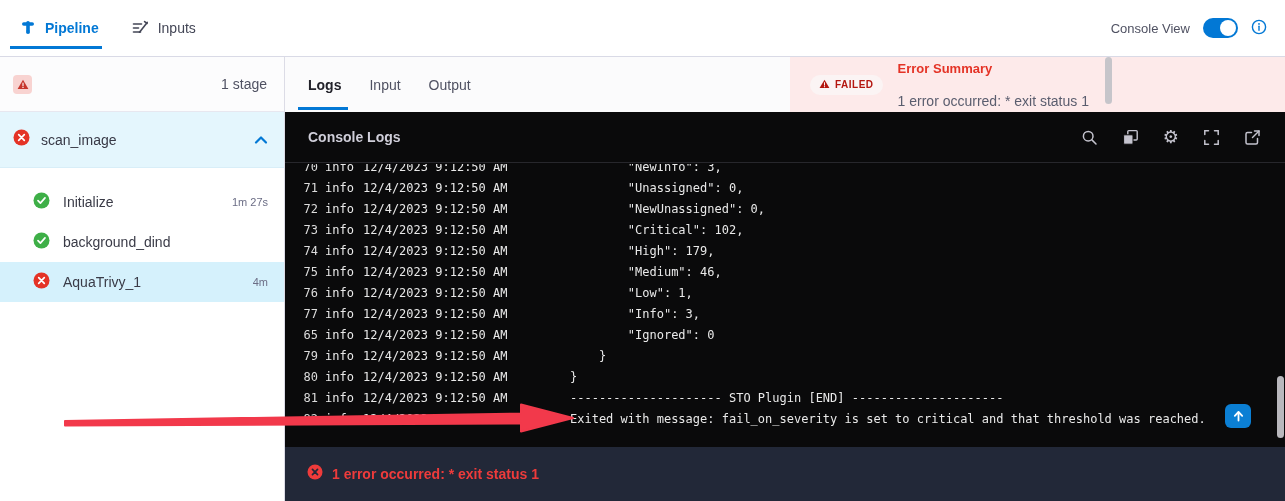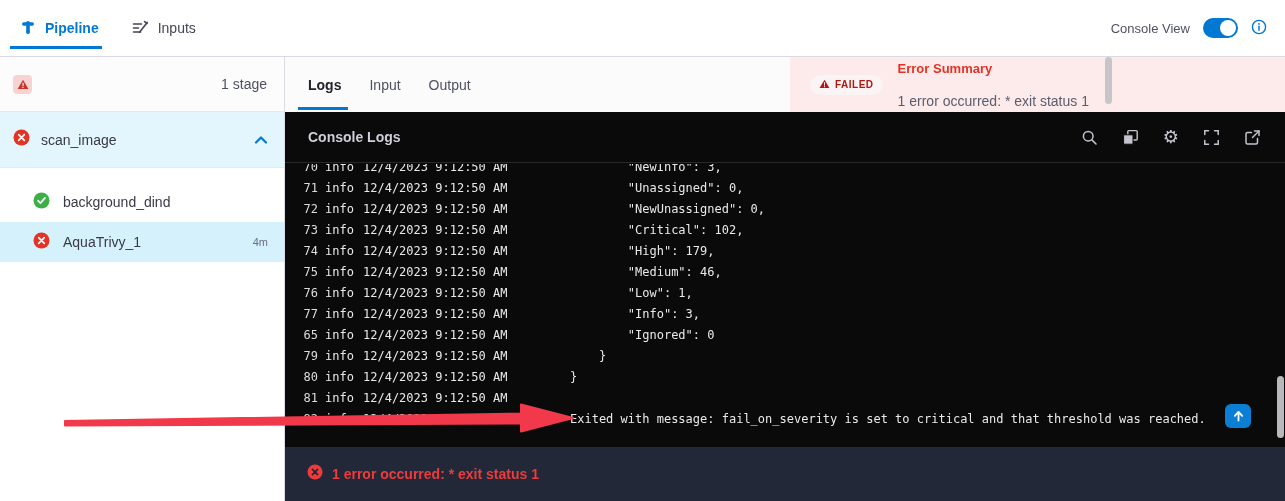--- a/index.html
+++ b/index.html
@@ -157,20 +157,28 @@
             <path d="M2 7.5 7 2.5l5 5" stroke="#0278d5" stroke-width="2.2" stroke-linecap="round" stroke-linejoin="round"></path>
           </svg>
       </span>
     </div>
     <div class="steps" id="step-list">
         <div class="step">
           <span><svg width="17" height="17" viewBox="0 0 17 17">
               <circle cx="8.5" cy="8.5" r="8" fill="#3eaf47"></circle>
               <path d="M5 8.7l2.4 2.4 4.6-5.2" fill="none" stroke="#fff" stroke-width="1.7" stroke-linecap="round" stroke-linejoin="round"></path>
             </svg></span>
+          <span>Initialize</span>
+          <span class="dur">1m 27s</span>
+        </div>
+        <div class="step">
+          <span><svg width="17" height="17" viewBox="0 0 17 17">
+              <circle cx="8.5" cy="8.5" r="8" fill="#3eaf47"></circle>
+              <path d="M5 8.7l2.4 2.4 4.6-5.2" fill="none" stroke="#fff" stroke-width="1.7" stroke-linecap="round" stroke-linejoin="round"></path>
+            </svg></span>
           <span>background_dind</span>
           <span class="dur"></span>
         </div>
         <div class="step selected">
           <span><svg width="17" height="17" viewBox="0 0 17 17">
               <circle cx="8.5" cy="8.5" r="8" fill="#e43326"></circle>
               <path d="M5.7 5.7l5.6 5.6M11.3 5.7l-5.6 5.6" stroke="#fff" stroke-width="1.7" stroke-linecap="round"></path>
             </svg></span>
           <span>AquaTrivy_1</span>
           <span class="dur">4m</span>
@@ -245,21 +253,21 @@
         <div class="log-line"><span class="ln">71</span><span class="lv">info</span><span class="ts">12/4/2023 9:12:50 AM</span><span class="msg">        "Unassigned": 0,</span></div>
         <div class="log-line"><span class="ln">72</span><span class="lv">info</span><span class="ts">12/4/2023 9:12:50 AM</span><span class="msg">        "NewUnassigned": 0,</span></div>
         <div class="log-line"><span class="ln">73</span><span class="lv">info</span><span class="ts">12/4/2023 9:12:50 AM</span><span class="msg">        "Critical": 102,</span></div>
         <div class="log-line"><span class="ln">74</span><span class="lv">info</span><span class="ts">12/4/2023 9:12:50 AM</span><span class="msg">        "High": 179,</span></div>
         <div class="log-line"><span class="ln">75</span><span class="lv">info</span><span class="ts">12/4/2023 9:12:50 AM</span><span class="msg">        "Medium": 46,</span></div>
         <div class="log-line"><span class="ln">76</span><span class="lv">info</span><span class="ts">12/4/2023 9:12:50 AM</span><span class="msg">        "Low": 1,</span></div>
         <div class="log-line"><span class="ln">77</span><span class="lv">info</span><span class="ts">12/4/2023 9:12:50 AM</span><span class="msg">        "Info": 3,</span></div>
         <div class="log-line"><span class="ln">65</span><span class="lv">info</span><span class="ts">12/4/2023 9:12:50 AM</span><span class="msg">        "Ignored": 0</span></div>
         <div class="log-line"><span class="ln">79</span><span class="lv">info</span><span class="ts">12/4/2023 9:12:50 AM</span><span class="msg">    }</span></div>
         <div class="log-line"><span class="ln">80</span><span class="lv">info</span><span class="ts">12/4/2023 9:12:50 AM</span><span class="msg">}</span></div>
-        <div class="log-line"><span class="ln">81</span><span class="lv">info</span><span class="ts">12/4/2023 9:12:50 AM</span></div>
+        <div class="log-line"><span class="ln">81</span><span class="lv">info</span><span class="ts">12/4/2023 9:12:50 AM</span><span class="msg">--------------------- STO Plugin [END] ---------------------</span></div>
         <div class="log-line"><span class="ln">82</span><span class="lv">info</span><span class="ts">12/4/2023 9:12:50 AM</span><span class="msg">Exited with message: fail_on_severity is set to critical and that threshold was reached.</span></div>
       </div>
     <div class="scroll-top-btn">
       <svg width="11" height="12" viewBox="0 0 11 12" fill="none" stroke="#fff" stroke-width="1.8" stroke-linecap="round" stroke-linejoin="round">
           <path d="M5.5 10.5v-8"></path>
           <path d="M1.8 5.8 5.5 2l3.7 3.8"></path>
         </svg>
     </div>
     <div class="console-scrollbar"></div>
   </div>

